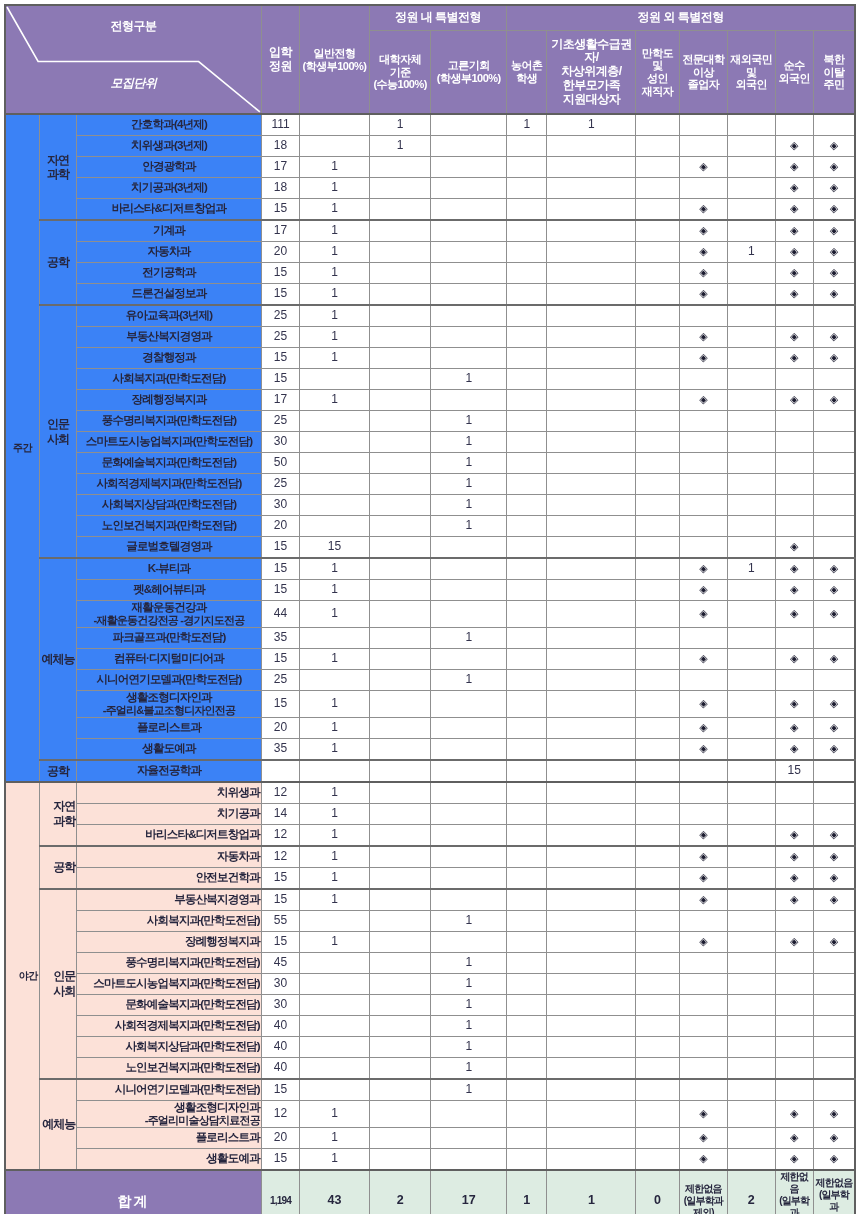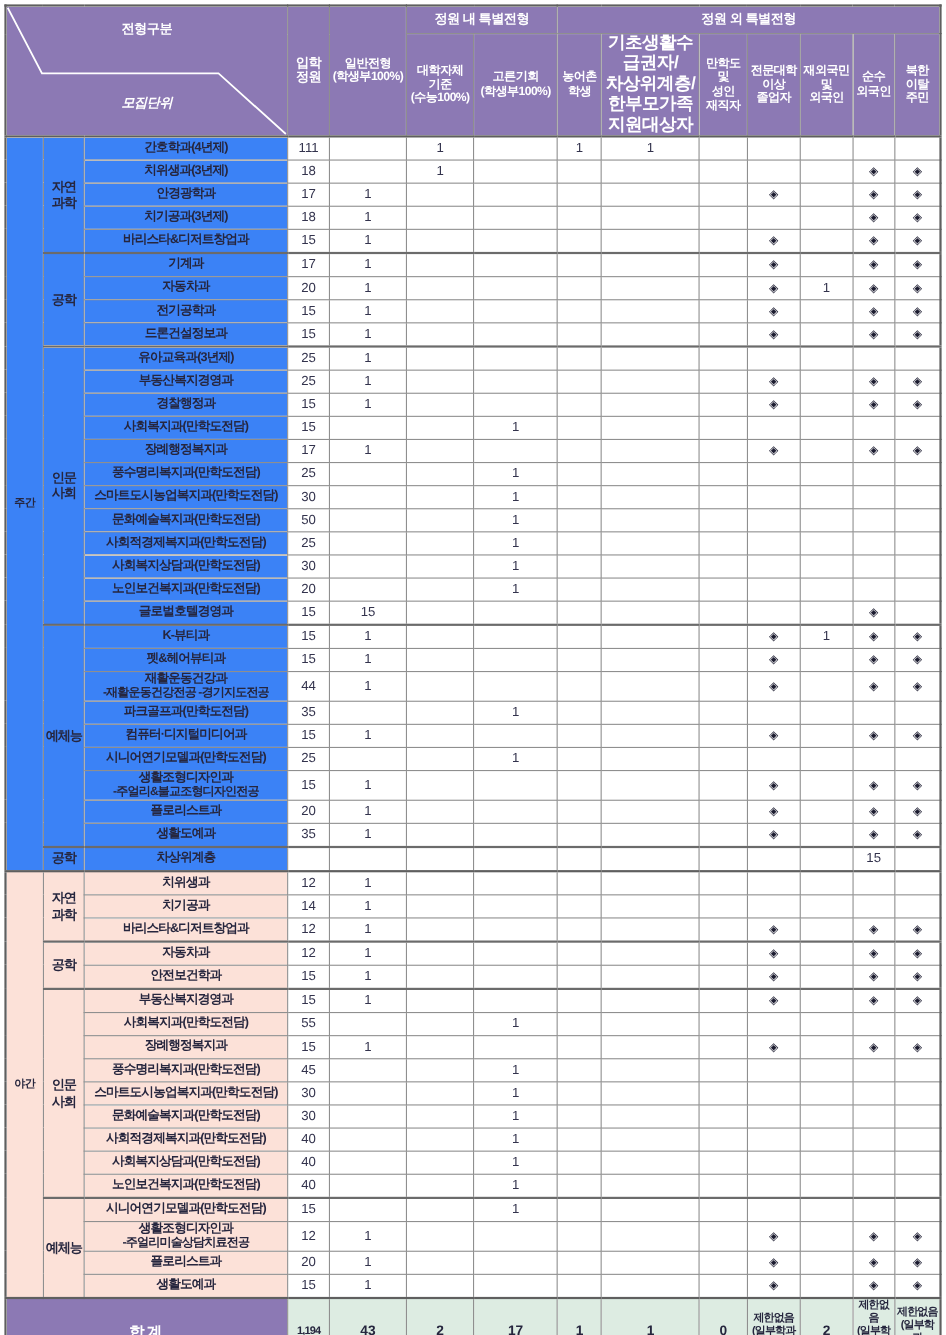--- a/index.html
+++ b/index.html
@@ -27,34 +27,34 @@
   }
   
   .hdr{
     background:#8c79b4;
     color:#ffffff;
     font-weight:bold;
     font-size:12px;
     letter-spacing:-0.5px;
   }
   .hdr-small{font-size:11px;}
-  .hdr-tiny{font-size:16px;}
+  .hdr-tiny{font-size:12px;}
   tr.hdr-row1 td{height:24px;}
   tr.hdr-row2 td{height:82px;}
   .corner{position:relative;padding:0;}
   .corner svg{position:absolute;left:0;top:0;width:100%;height:100%;}
   .corner .c-top{position:absolute;top:14px;left:0;width:100%;text-align:center;}
   .corner .c-bottom{position:absolute;bottom:22px;left:0;width:100%;text-align:center;font-style:italic;}
   
   td.sec-cell{font-weight:bold;font-size:10px;letter-spacing:-0.5px;}
   td.cat-cell{font-weight:bold;font-size:12px;letter-spacing:-1px;line-height:1.2;}
   td.name-cell{font-weight:bold;font-size:11.5px;letter-spacing:-0.8px;height:20px;}
   td.name-cell .sub{font-size:11px;}
   .day td.sec-cell,.day td.cat-cell,.day td.name-cell{background:#3b82f6;}
-  .night td.sec-cell,.night td.cat-cell,.night td.name-cell{background:#fce1d8;}
+  .night td.sec-cell,.night td.cat-cell,.night td.name-cell{background:#fce1d8;text-align:right;}
   td.val-cell{
     background:#ffffff;
     font-size:12px;
     color:#33334d;
     white-space:nowrap;
   }
   td.val-cell .diamond{font-size:11px;color:#1c1c30;}
   tr.grp-start td{border-top:2px solid #6b6b6b;}
   tr.sec-start td{border-top:2px solid #5f5f5f;}
   
@@ -558,21 +558,21 @@
           <td class="val-cell"></td>
           <td class="val-cell"></td>
           <td class="val-cell"></td>
           <td class="val-cell"><span class="diamond">◈</span></td>
           <td class="val-cell"></td>
           <td class="val-cell"><span class="diamond">◈</span></td>
           <td class="val-cell"><span class="diamond">◈</span></td>
         </tr>
         <tr class="day grp-start">
           <td class="cat-cell" rowspan="1">공학</td>
-          <td class="name-cell"><div>차상위계층</div></td>
+          <td class="name-cell"><div>자율전공학과</div></td>
           <td class="val-cell"></td>
           <td class="val-cell"></td>
           <td class="val-cell"></td>
           <td class="val-cell"></td>
           <td class="val-cell"></td>
           <td class="val-cell"></td>
           <td class="val-cell"></td>
           <td class="val-cell"></td>
           <td class="val-cell"></td>
           <td class="val-cell">15</td>

